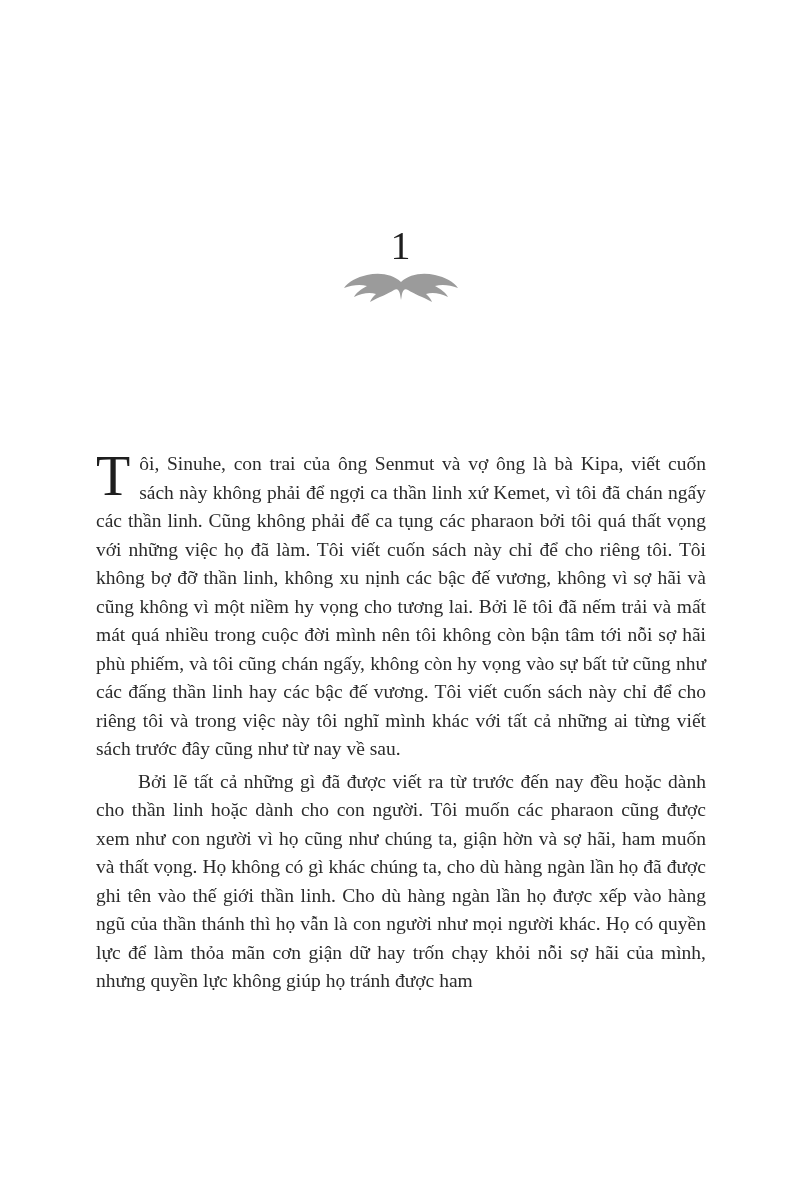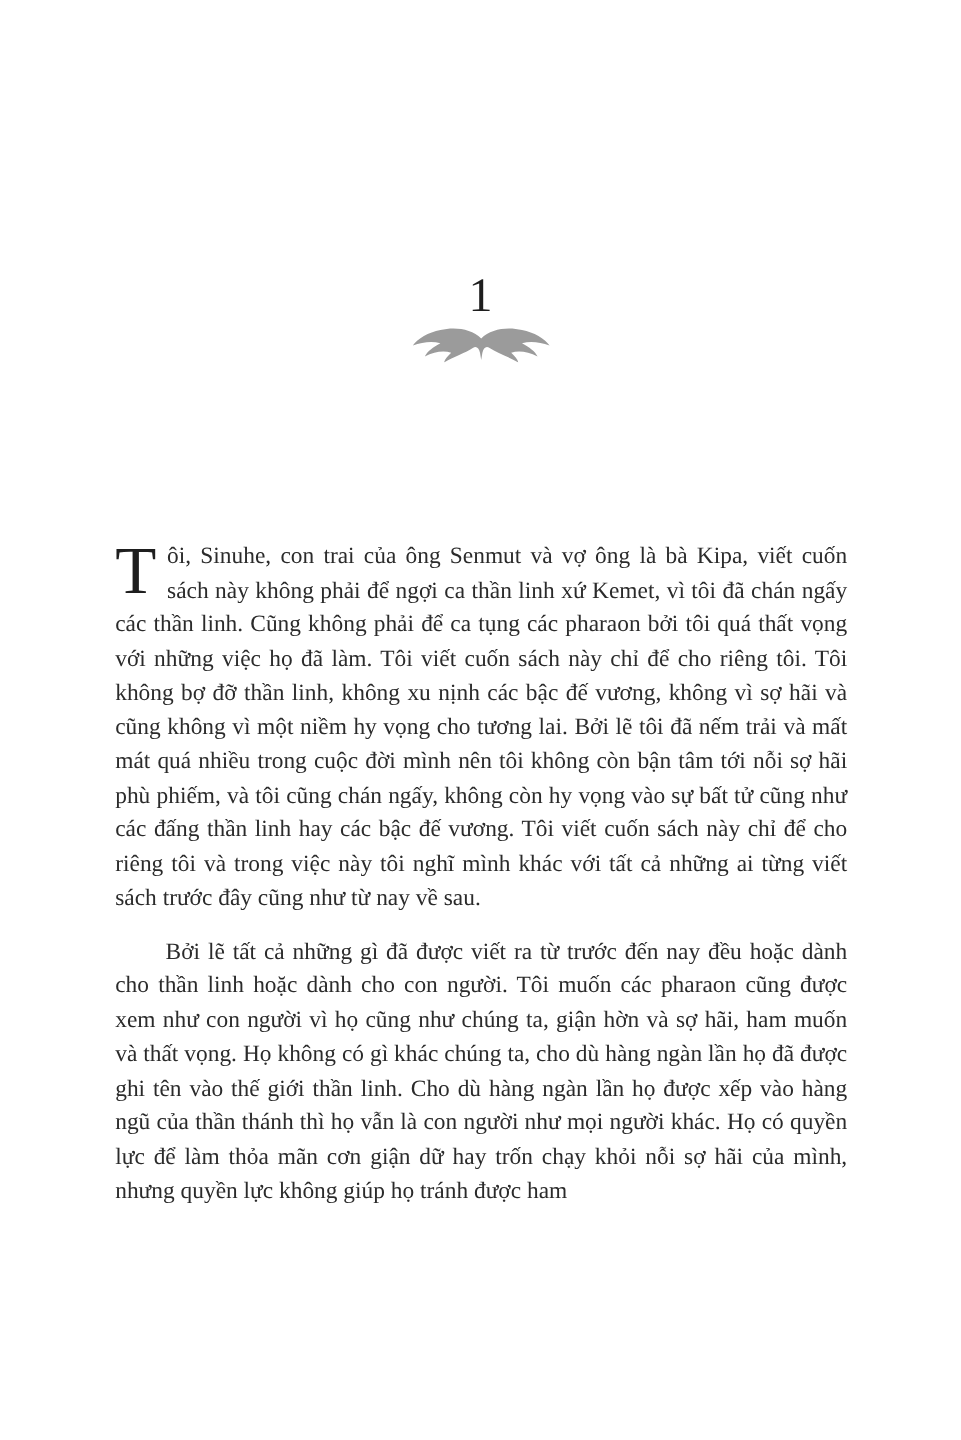--- a/index.html
+++ b/index.html
@@ -46,21 +46,21 @@
     width: 610px;
     font-size: 19.5px;
     line-height: 28.5px;
     text-align: justify;
     color: #2b2b2b;
   }
   .para {
     margin: 0;
   }
   .para + .para {
-    margin-top: 16px;
+    margin-top: 4px;
     text-indent: 42px;
   }
   .dropcap {
     float: left;
     font-size: 56px;
     line-height: 48px;
     padding: 2px 9px 0 0;
     color: #1e1e1e;
   }
 </style>

